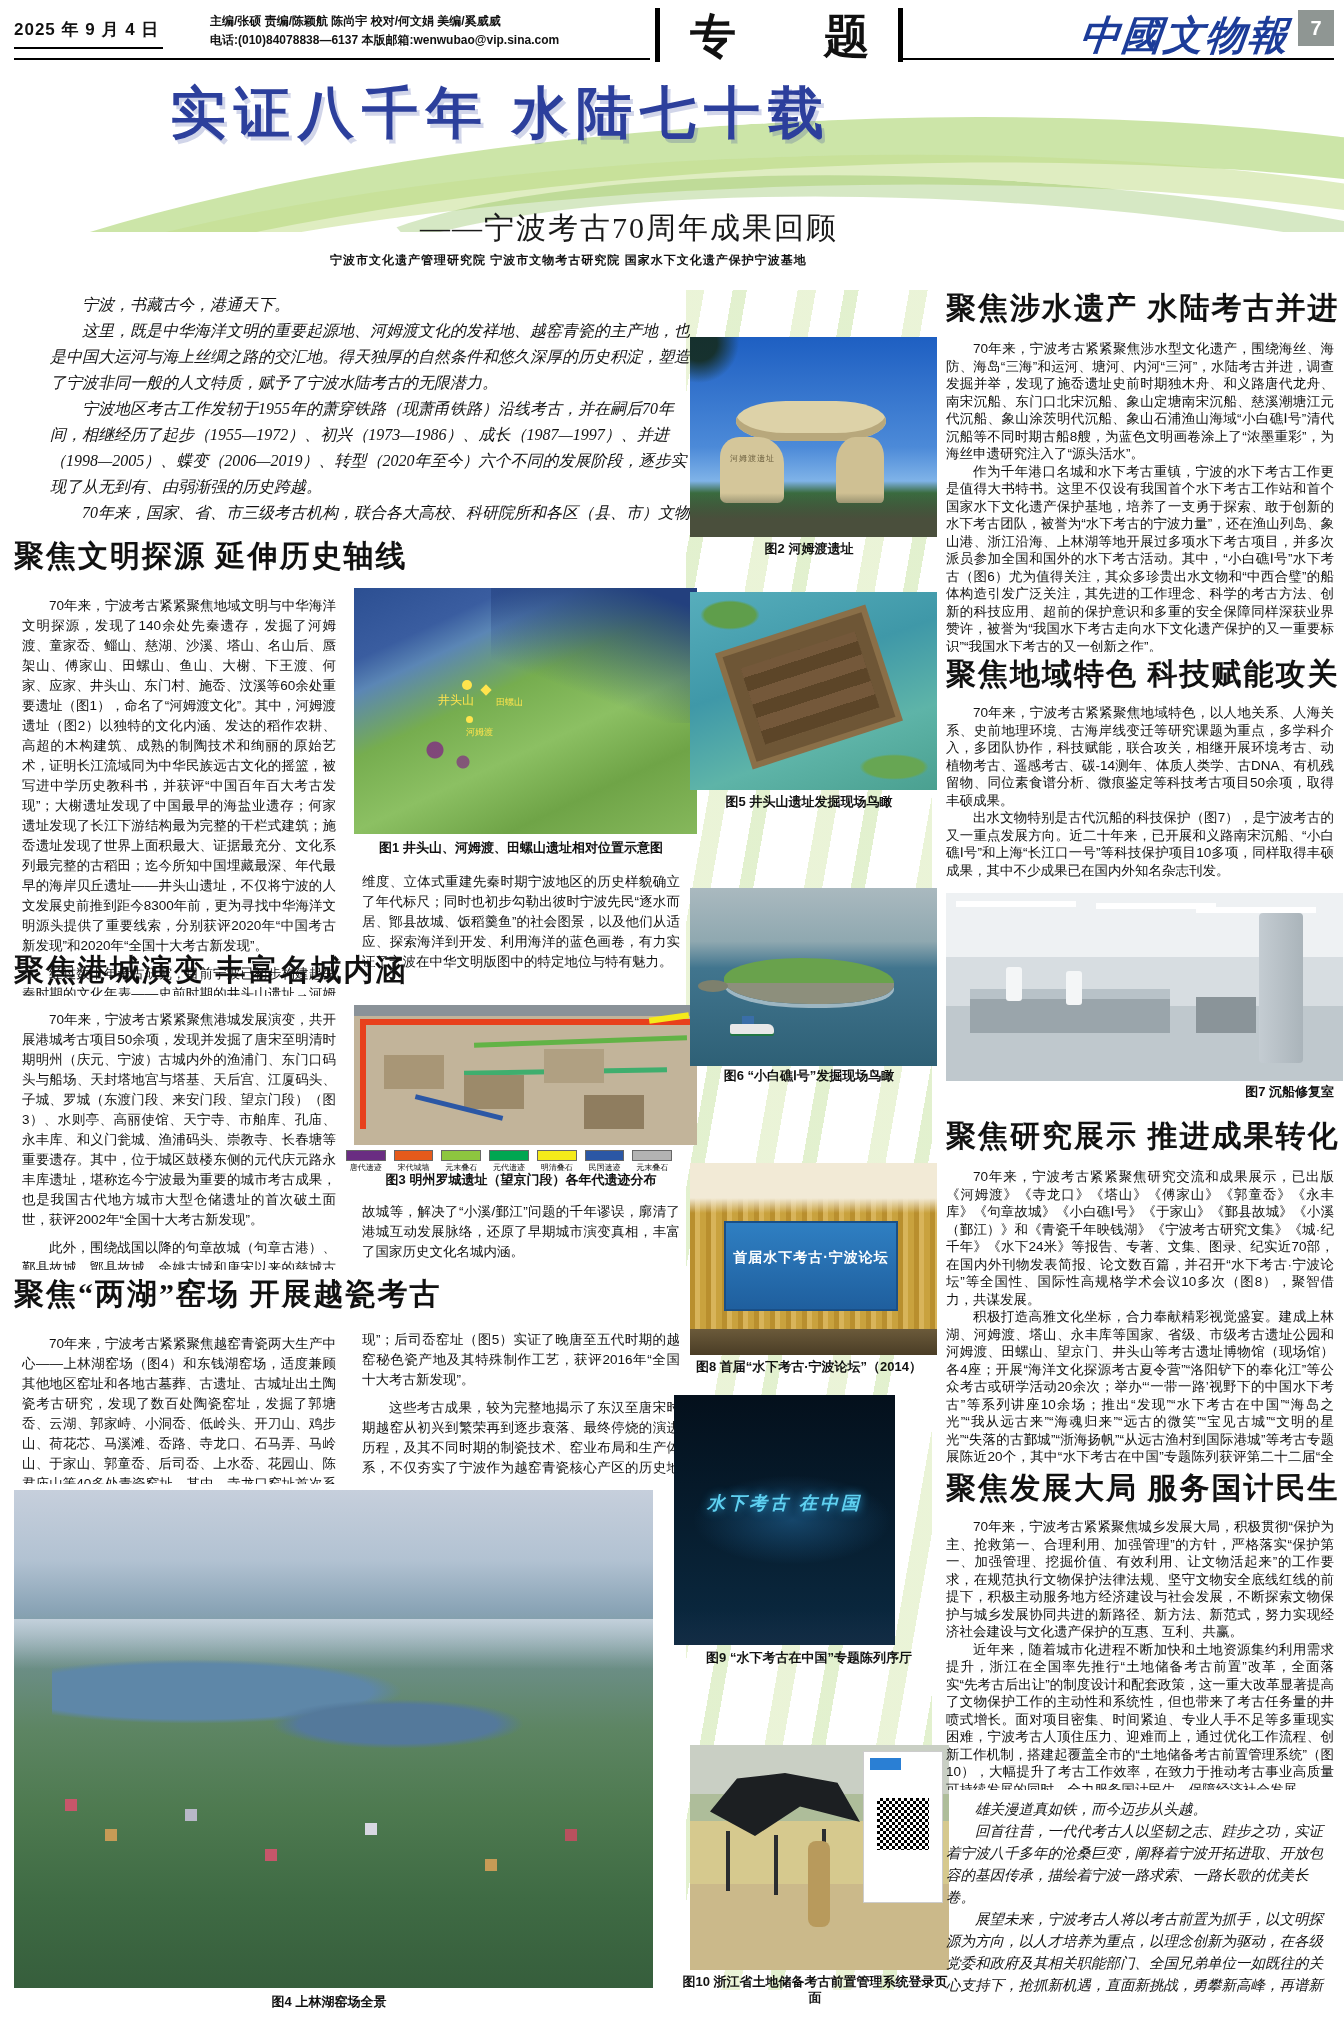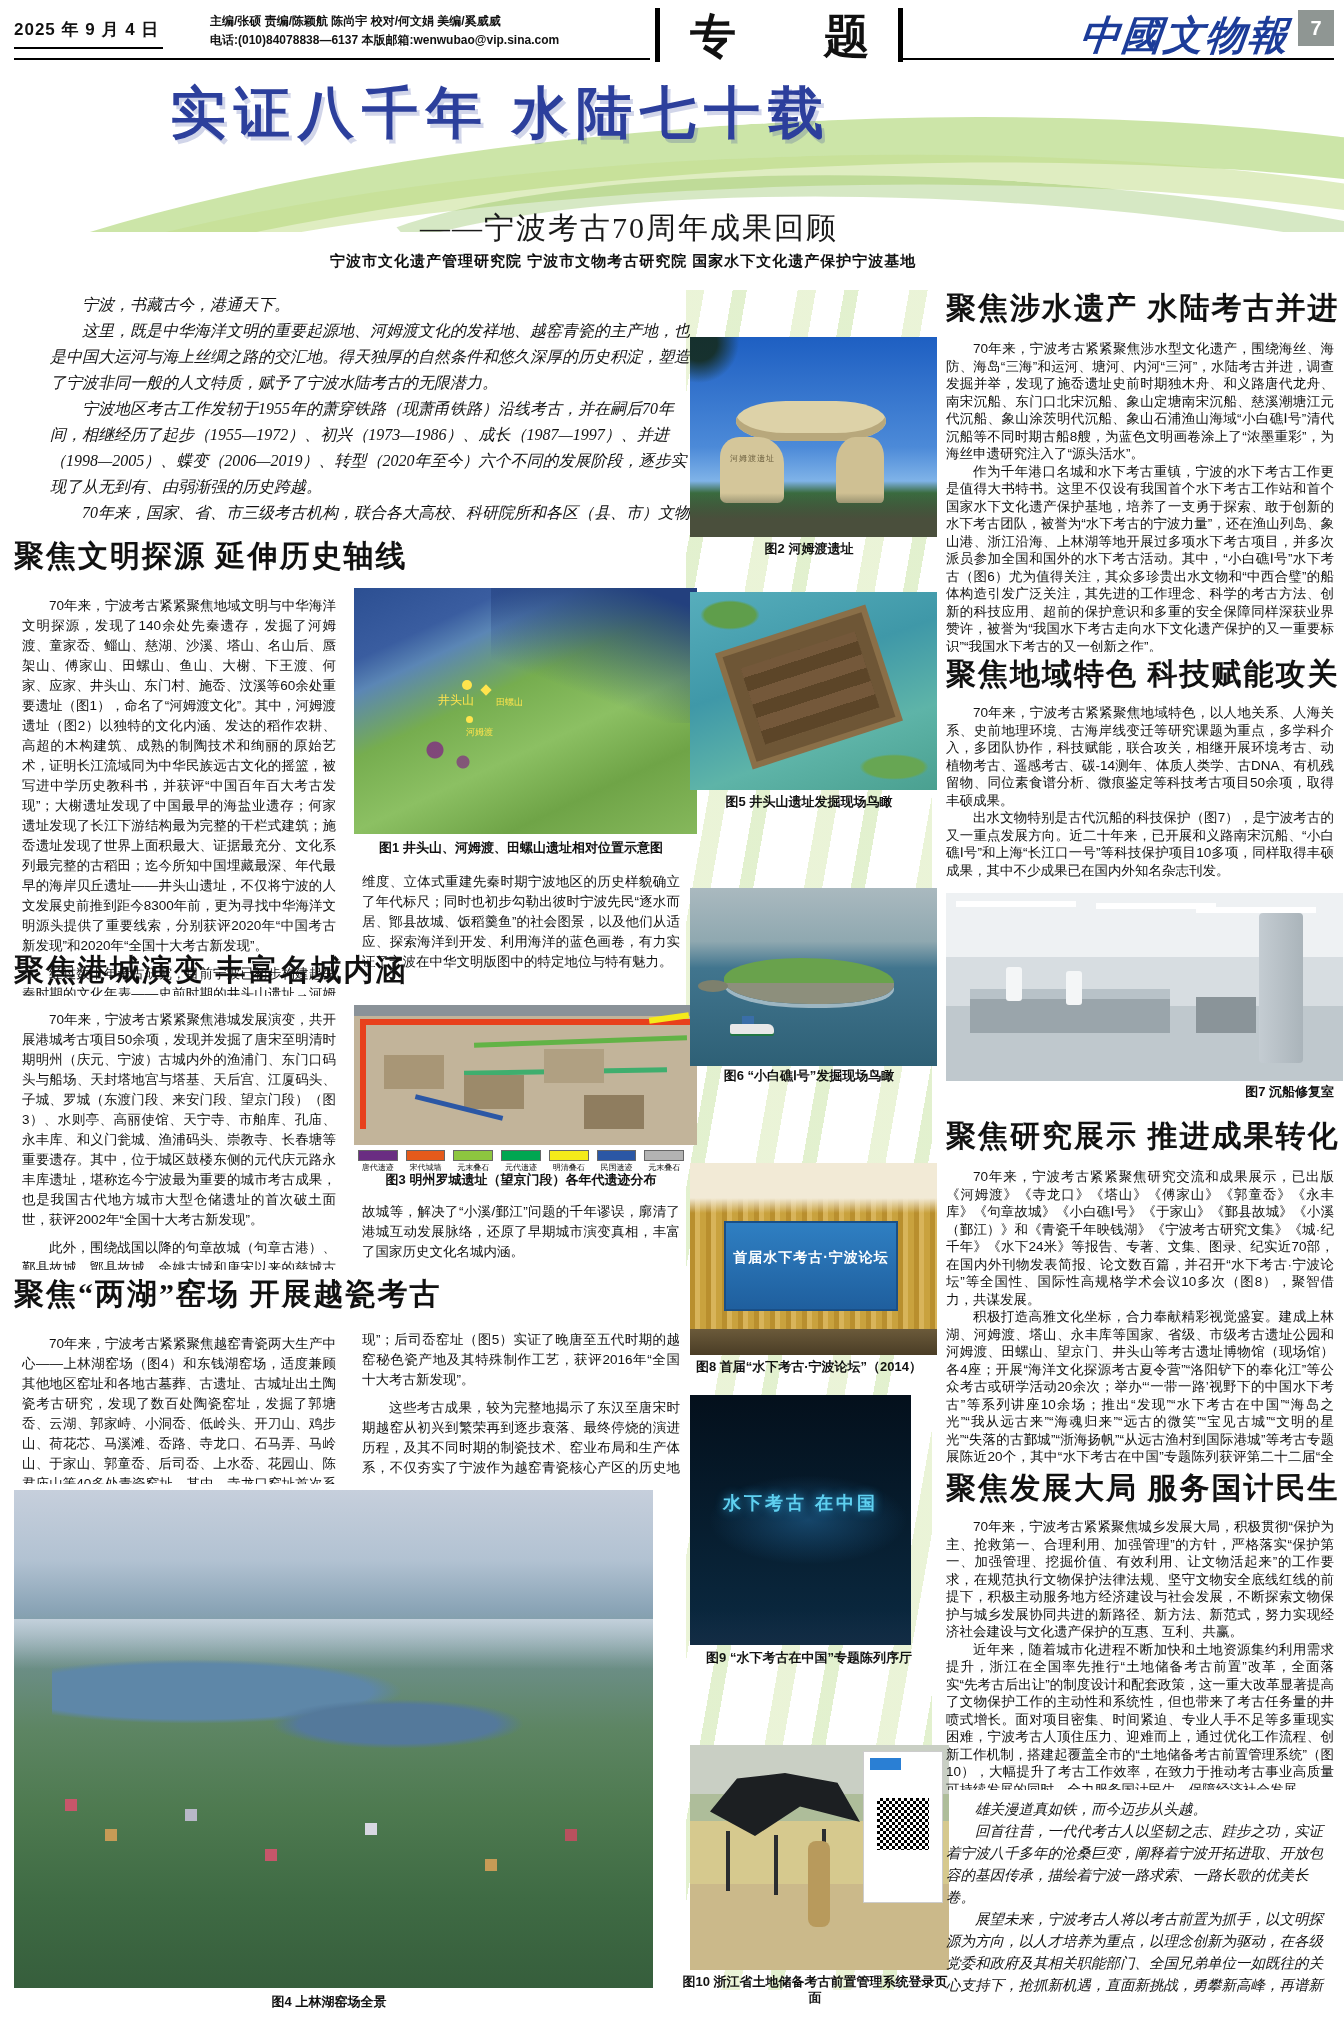--- a/index.html
+++ b/index.html
@@ -16,21 +16,21 @@
             font-size:40px;color:#1c3c99;transform:skewX(-6deg);letter-spacing:2px;}
   .pagenum{width:36px;height:36px;background:#8f9693;color:#fff;text-align:center;line-height:36px;
            font-family:"Liberation Sans",sans-serif;font-size:20px;font-weight:bold;}
   .hrule{height:2px;background:#000;}
   
   .banner{overflow:hidden;}
   .swoosh{position:absolute;border-radius:50%;}
   .main-title{font-weight:900;font-size:56px;color:#2c3f9c;letter-spacing:8px;white-space:nowrap;
               text-shadow:3px 4px 0 rgba(44,63,156,.22);}
   .sub-title{font-size:30px;color:#1a1a1a;letter-spacing:2px;}
-  .byline{font-family:"Liberation Sans",sans-serif;font-size:15px;font-weight:bold;letter-spacing:1px;}
+  .byline{font-family:"Liberation Sans",sans-serif;font-size:12px;font-weight:bold;letter-spacing:1px;}
   
   .intro{font-size:16px;line-height:26px;font-style:italic;overflow:hidden;}
   .intro p,.closing p{margin:0;text-indent:2em;}
   .headL{font-weight:900;font-size:30px;letter-spacing:2px;white-space:nowrap;}
   .body-sans{font-family:"Liberation Sans",sans-serif;font-size:13.5px;line-height:20px;overflow:hidden;text-align:justify;}
   .body-sans p{margin:8px;text-indent:2em;}
   .colD-text{font-family:"Liberation Sans",sans-serif;font-size:13.5px;line-height:17.5px;overflow:hidden;text-align:justify;}
   .colD-text p{margin:0;text-indent:2em;}
   .closing{font-size:14.5px;line-height:22px;font-style:italic;overflow:hidden;}
   
@@ -109,21 +109,21 @@
 
   <div class="photo" style="left:354px;top:1005px;width:334px;height:140px;background:linear-gradient(180deg,#8a9298 0 8%,#c2b49a 8% 100%);">
     <div class="abs" style="left:6px;top:14px;right:6px;height:6px;background:#e8401c;"></div>
     <div class="abs" style="left:6px;top:14px;width:6px;height:110px;background:#e8401c;"></div>
     <div class="abs" style="left:120px;top:34px;right:10px;height:5px;background:#62b346;transform:rotate(-2deg);"></div>
     <div class="abs" style="left:110px;top:64px;right:30px;height:5px;background:#3fae6e;transform:rotate(-1deg);"></div>
     <div class="abs" style="left:30px;top:50px;width:60px;height:34px;background:#a89676;box-shadow:80px 20px 0 #9c8a6a,160px -6px 0 #b0a082,200px 40px 0 #8f7d5f;"></div>
     <div class="abs" style="right:8px;top:10px;width:40px;height:6px;background:#f4ea1a;transform:rotate(-8deg);"></div>
     <div class="abs" style="left:60px;top:100px;width:90px;height:5px;background:#2b57a5;transform:rotate(14deg);"></div>
   </div>
-  <div class="abs legend" style="left:354px;top:1150px;width:334px;">
+  <div class="abs legend" style="left:342px;top:1150px;width:334px;">
     <div class="it">
         <div class="sw" style="background: rgb(106, 45, 130);"></div>
         <div>唐代遗迹</div>
       </div>
     <div class="it">
         <div class="sw" style="background: rgb(229, 90, 27);"></div>
         <div>宋代城墙</div>
       </div>
     <div class="it">
         <div class="sw" style="background: rgb(141, 198, 63);"></div>
@@ -196,21 +196,21 @@
 
   <div class="photo" style="left:690px;top:1163px;width:238px;height:192px;background:repeating-linear-gradient(90deg,#b98f2e 0 5px,#d8b45a 5px 10px,#c9a23e 10px 16px);">
     <div class="abs" style="left:0;top:0;width:100%;height:26%;background:linear-gradient(180deg,#f2ead6 0 70%,rgba(242,234,214,0));"></div>
     <div class="abs" style="left:34px;top:58px;width:170px;height:86px;background:linear-gradient(180deg,#2f7fc2,#1f5f9e);border:2px solid #1a4f86;">
       <div style="color:#fff;font-size:14px;font-weight:bold;text-align:center;margin-top:26px;font-family:'Liberation Sans',sans-serif;letter-spacing:1px;">首届水下考古·宁波论坛</div>
     </div>
     <div class="abs" style="left:0;bottom:0;width:100%;height:26px;background:linear-gradient(180deg,#6b5a3a,#4a3d26);"></div>
   </div>
   <div class="abs cap" style="left:690px;top:1359px;width:238px;">图8 首届“水下考古·宁波论坛”（2014）</div>
 
-  <div class="photo" style="left:690px;top:1395px;width:212px;height:250px;background:linear-gradient(180deg,#04101c 0%,#071e30 55%,#0b2a42 100%);">
+  <div class="photo" style="left:674px;top:1395px;width:212px;height:250px;background:linear-gradient(180deg,#04101c 0%,#071e30 55%,#0b2a42 100%);font-style:italic;">
     <div class="abs" style="left:18px;top:80px;width:200px;height:90px;background:radial-gradient(ellipse at 50% 50%,rgba(40,120,180,.45),rgba(40,120,180,0) 70%);"></div>
     <div class="abs" style="left:0;top:96px;width:100%;text-align:center;color:#5fd0f0;font-size:18px;font-weight:bold;letter-spacing:3px;text-shadow:0 0 10px #2aa0d8;font-family:'Liberation Sans',sans-serif;">水下考古 在中国</div>
     <div class="abs" style="left:0;bottom:0;width:100%;height:34px;background:linear-gradient(180deg,rgba(10,30,50,0),#132c44);"></div>
   </div>
   <div class="abs cap" style="left:690px;top:1650px;width:238px;">图9 “水下考古在中国”专题陈列序厅</div>
 
   <div class="photo" style="left:690px;top:1745px;width:250px;height:225px;background:linear-gradient(180deg,#c9cfc4 0 22%,#aebd9a 22% 34%,#d6c98e 34% 62%,#cbb98a 62% 100%);">
     <div class="abs" style="left:20px;top:28px;width:150px;height:70px;background:#1c1f22;clip-path:polygon(0 55%,18% 8%,50% 0,85% 14%,100% 70%,60% 48%,30% 90%);"></div>
     <div class="abs" style="left:36px;top:86px;width:4px;height:60px;background:#2a2d30;box-shadow:48px 4px 0 #2a2d30,96px -2px 0 #2a2d30;"></div>
     <div class="abs" style="left:118px;top:96px;width:22px;height:86px;border-radius:8px;background:#b89a5c;"></div>

